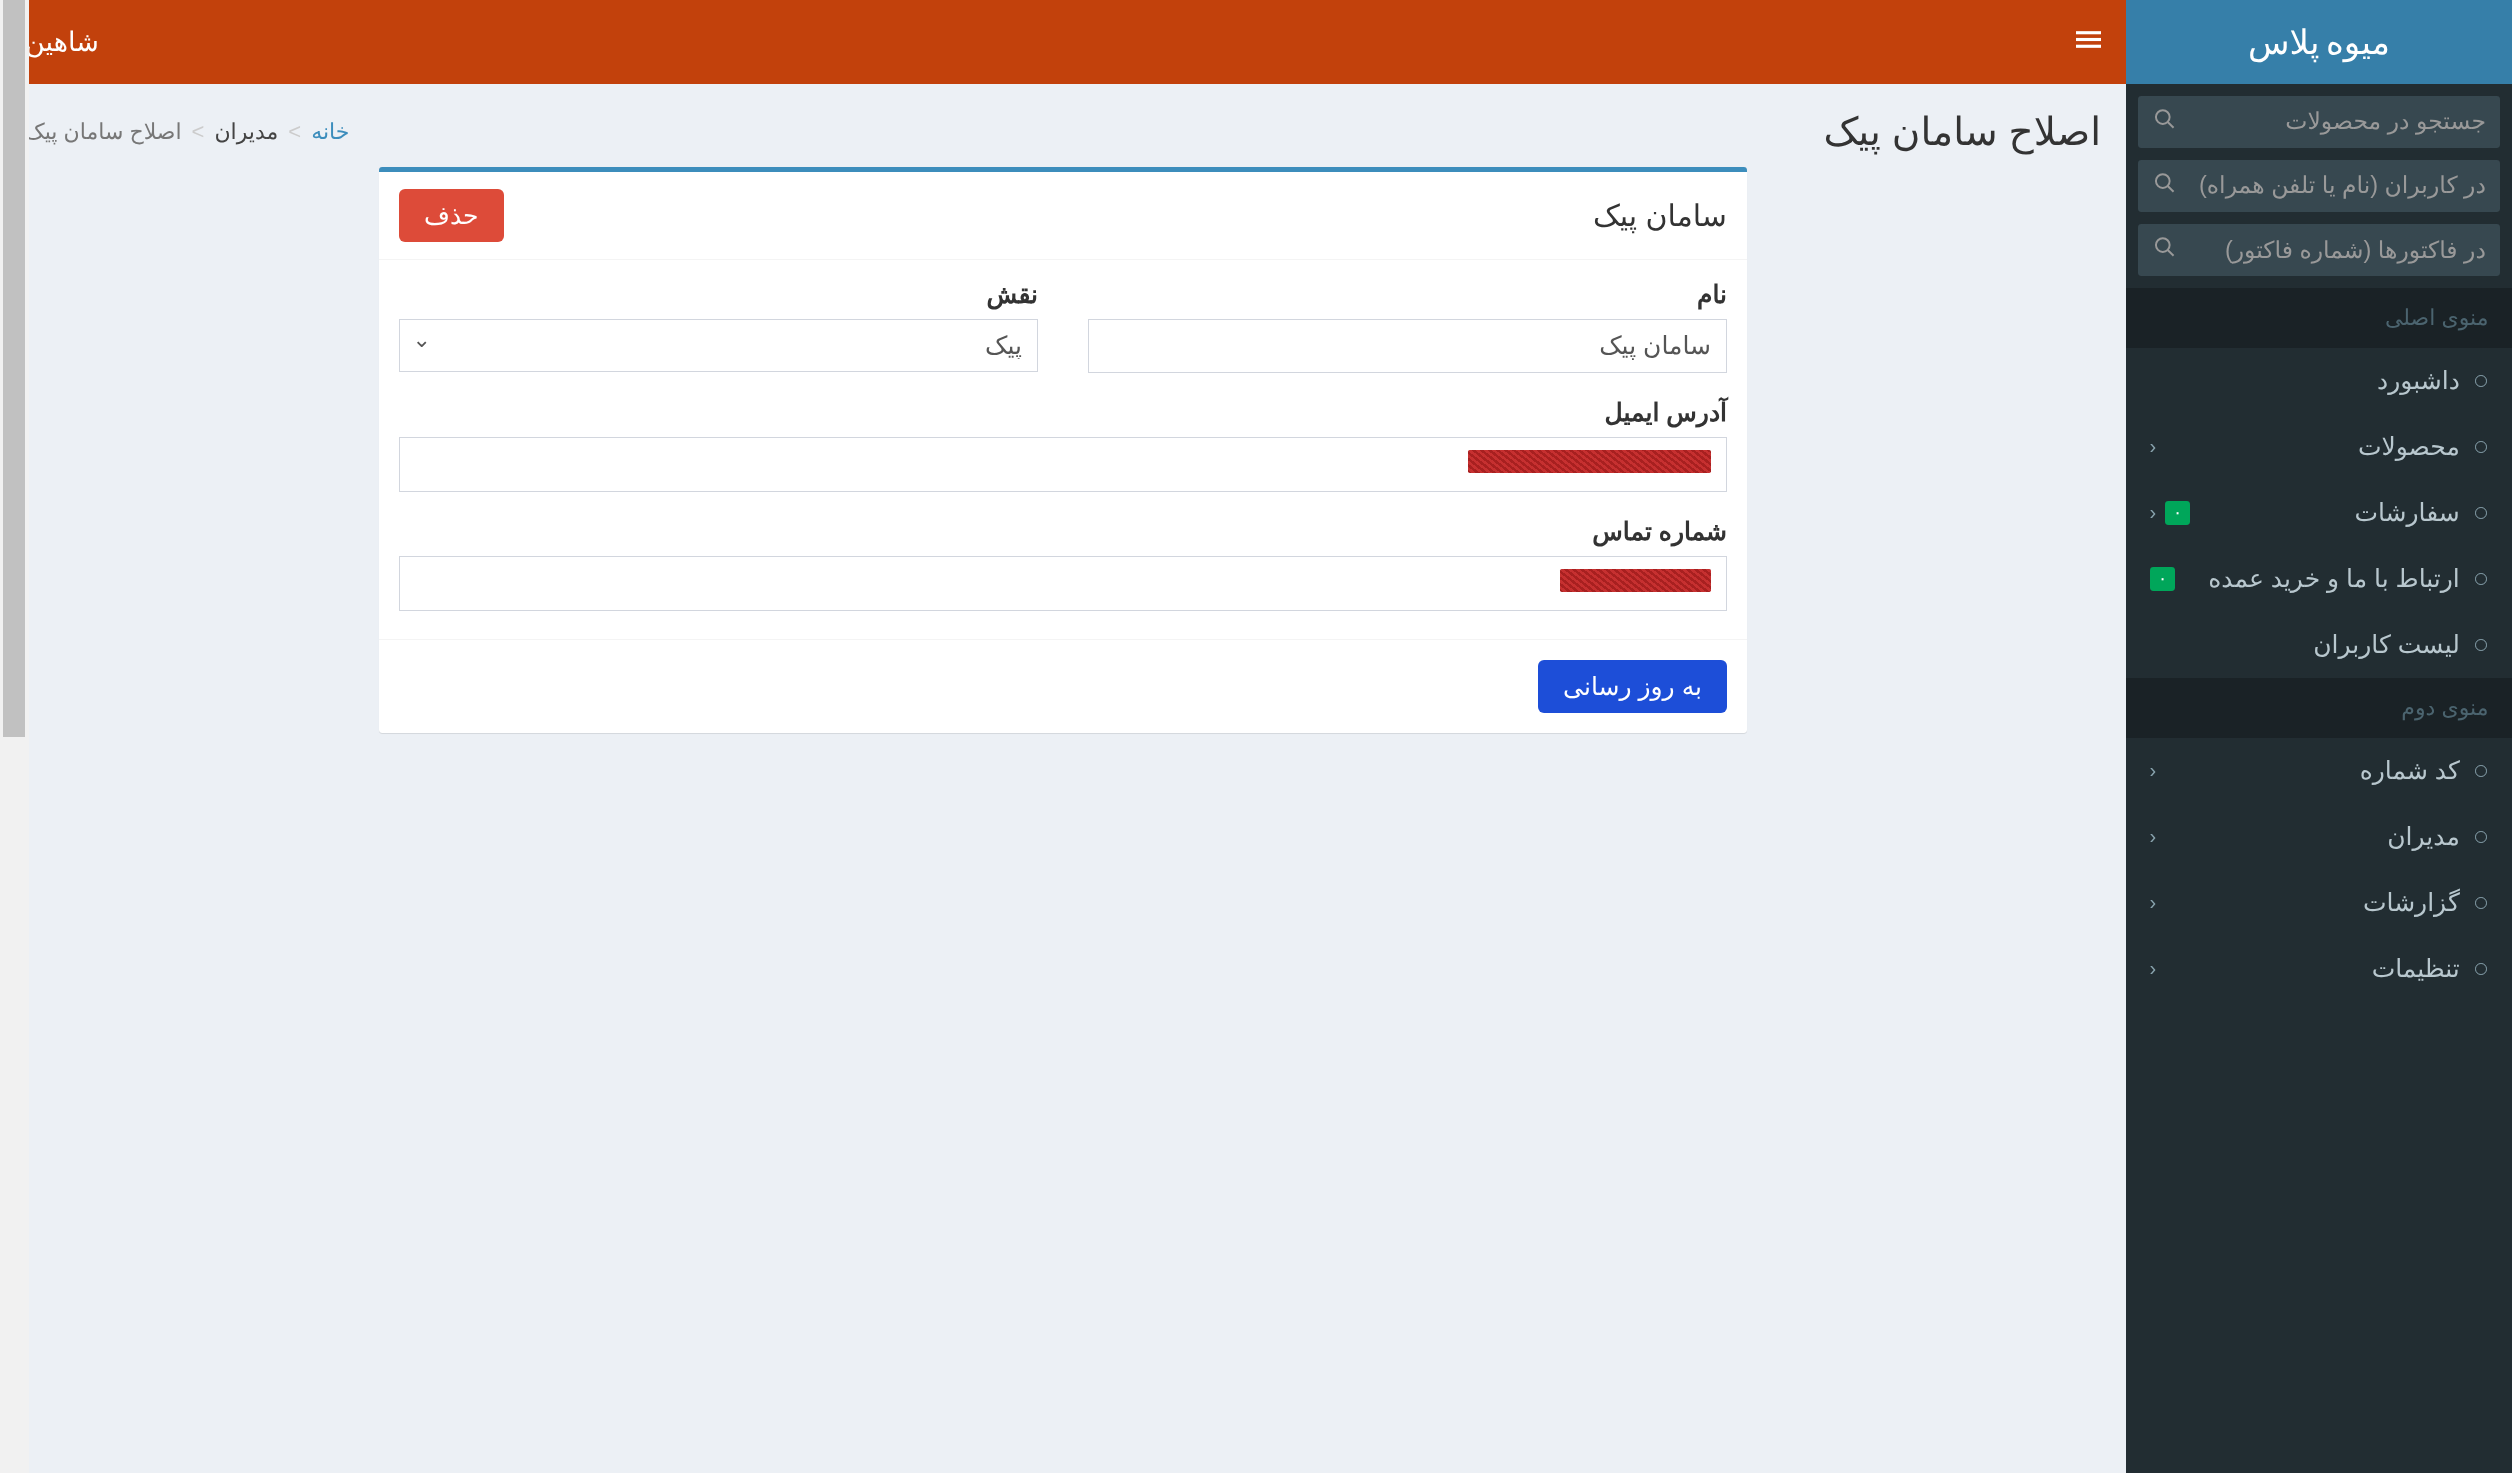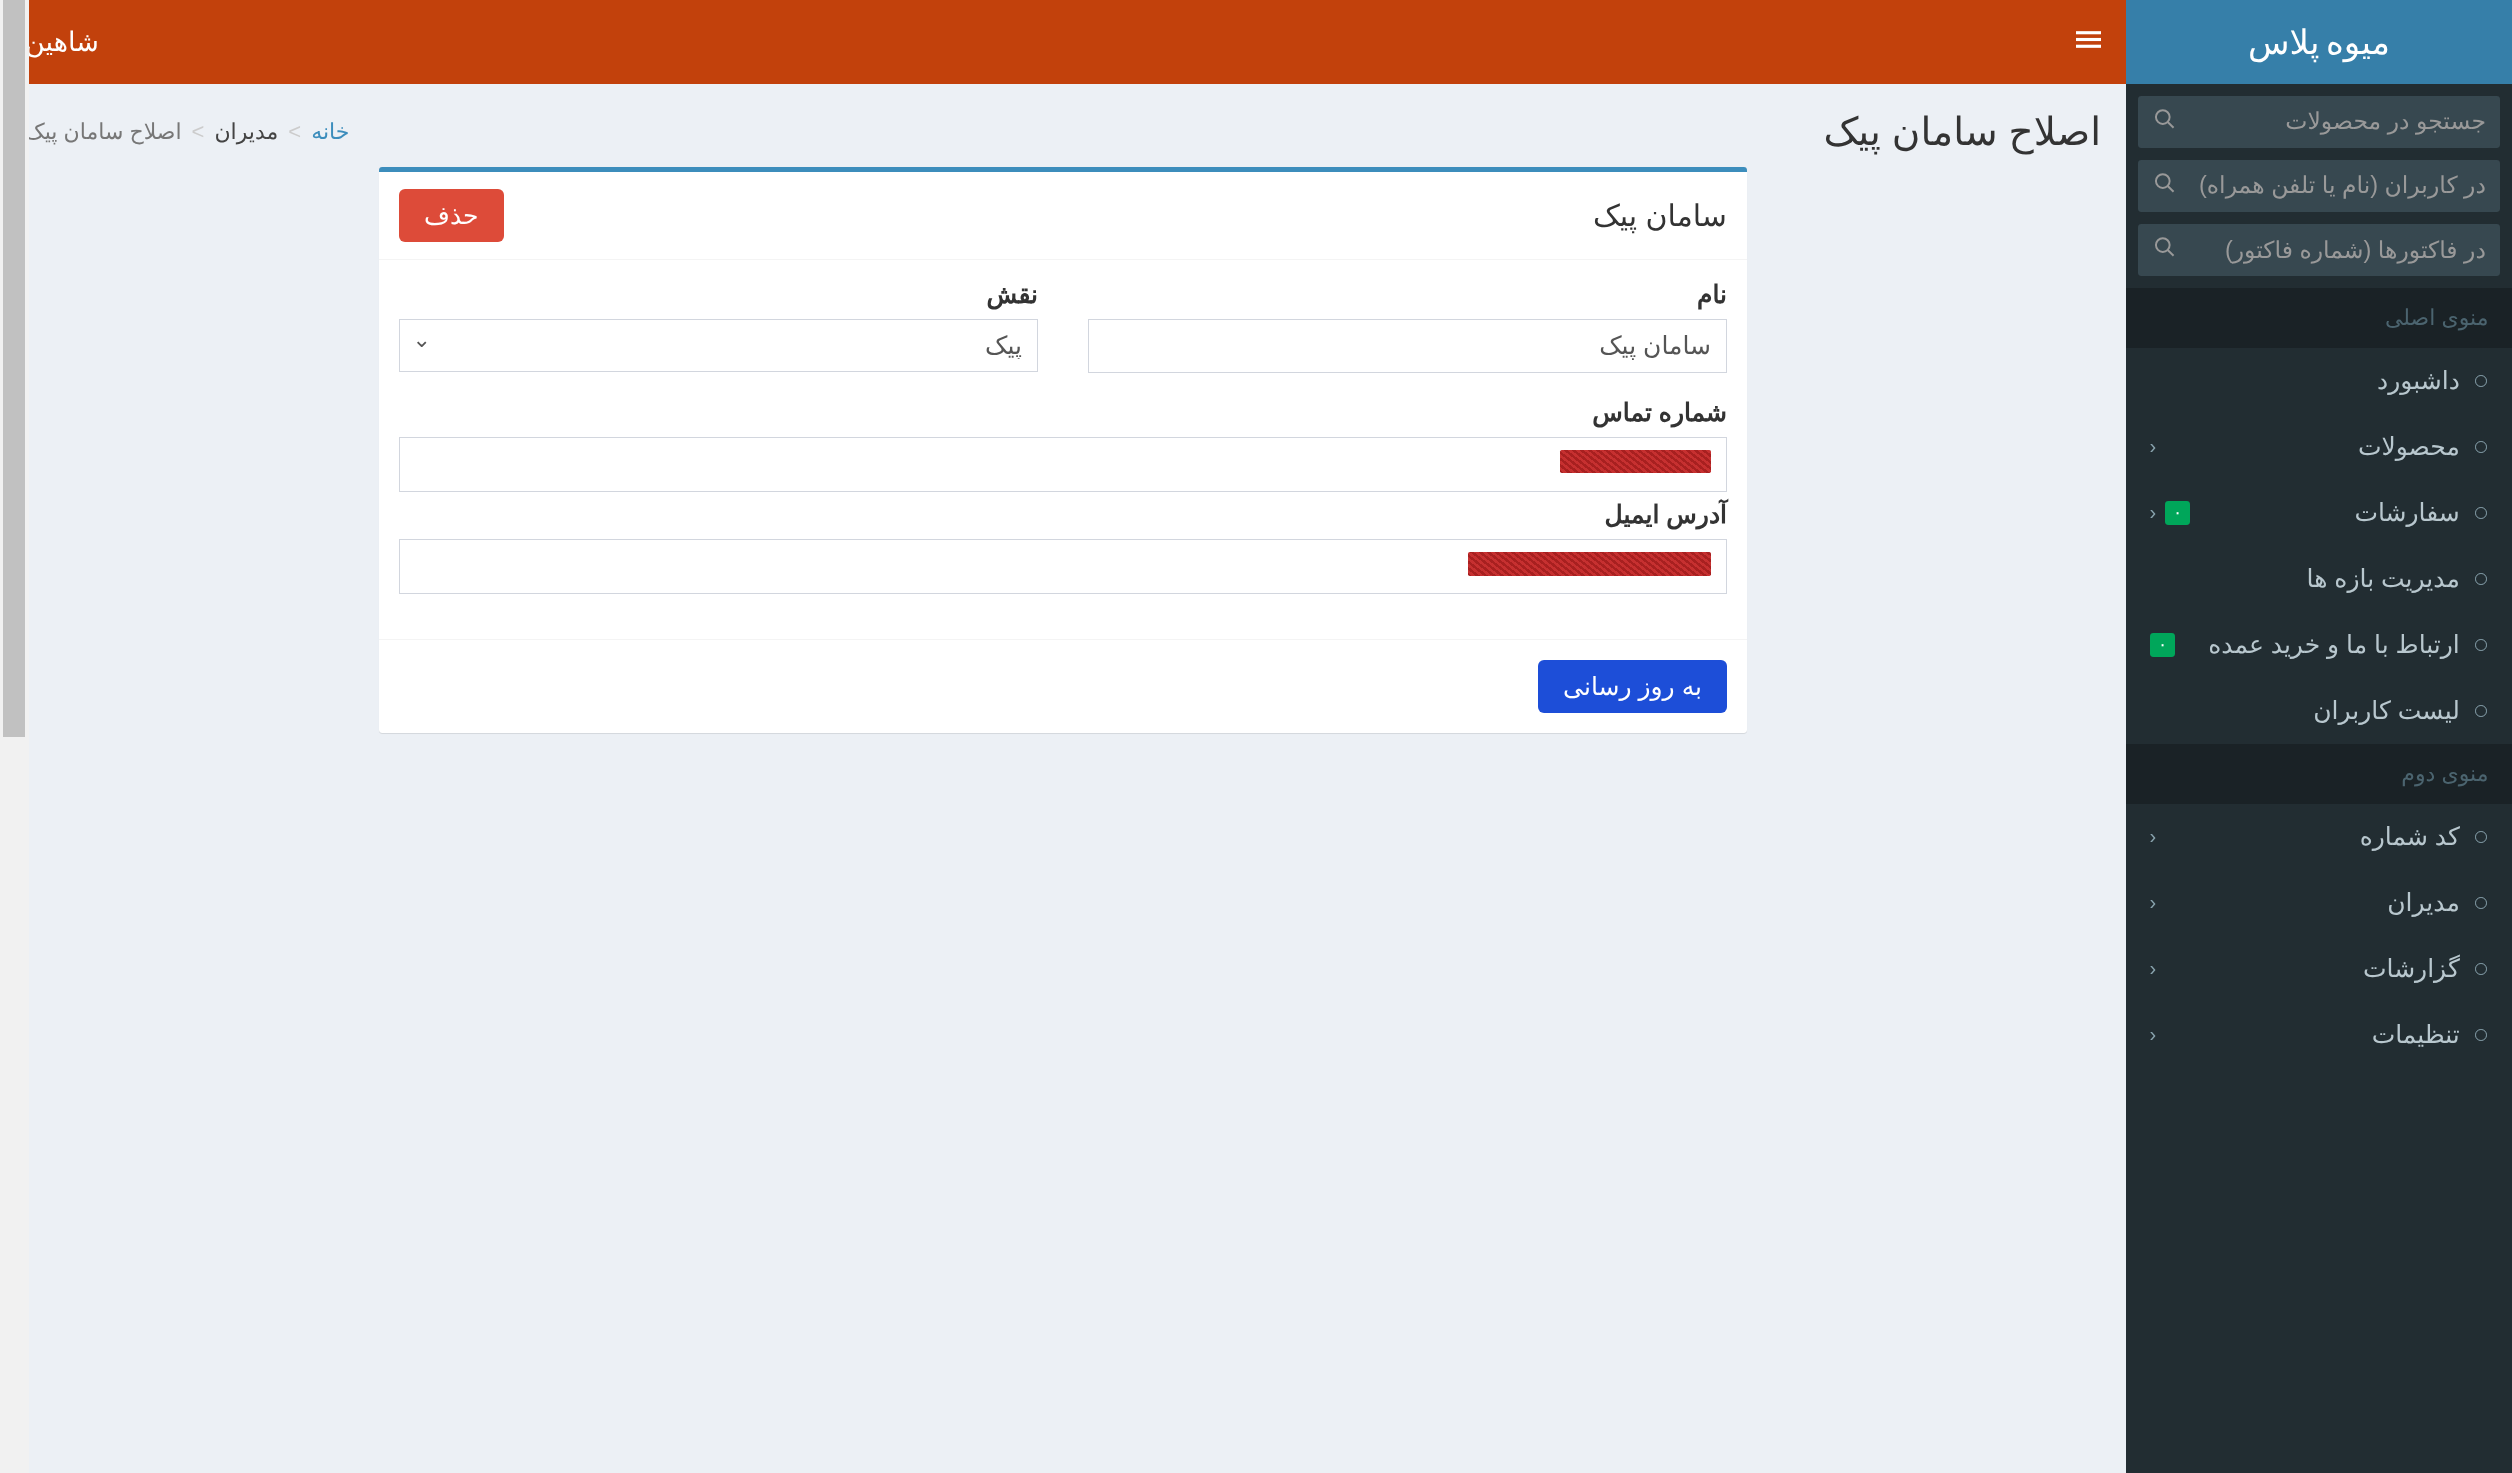--- a/index.html
+++ b/index.html
@@ -303,26 +303,20 @@
           <a href="#">
             <span class="bullet"></span>
             <span class="menu-label">سفارشات</span>
             <span class="badge">۰</span>
             <span class="chevron">‹</span>
           </a>
         </li>
         <li>
           <a href="#">
             <span class="bullet"></span>
-            <span class="menu-label">مدیریت بازه ها</span>
-          </a>
-        </li>
-        <li>
-          <a href="#">
-            <span class="bullet"></span>
             <span class="menu-label">ارتباط با ما و خرید عمده</span>
             <span class="badge">۰</span>
           </a>
         </li>
         <li>
           <a href="#">
             <span class="bullet"></span>
             <span class="menu-label">لیست کاربران</span>
           </a>
         </li>
@@ -403,34 +397,34 @@
             <div class="form-group">
               <label class="form-label">نقش</label>
               <div class="select-wrapper">
                 <select class="form-control">
                   <option>پیک</option>
                 </select>
               </div>
             </div>
           </div>
 
+          <div class="form-row">
+            <div class="form-group full">
+              <label class="form-label">آدرس ایمیل</label>
+              <div class="form-control redacted-wrap" style="padding:11.7px 15px;">
+                <span class="redacted"></span>
+              </div>
+            </div>
+          </div>
+
           <div class="form-row" style="margin-bottom:8.4px">
             <div class="form-group full">
               <label class="form-label">شماره تماس</label>
               <div class="form-control redacted-wrap" style="padding:11.7px 15px;">
                 <span class="redacted w2"></span>
-              </div>
-            </div>
-          </div>
-
-          <div class="form-row">
-            <div class="form-group full">
-              <label class="form-label">آدرس ایمیل</label>
-              <div class="form-control redacted-wrap" style="padding:11.7px 15px;">
-                <span class="redacted"></span>
               </div>
             </div>
           </div>
         </div>
         <div class="box-footer">
           <button class="btn btn-primary">به روز رسانی</button>
         </div>
       </div>
     </div>
   </div>

